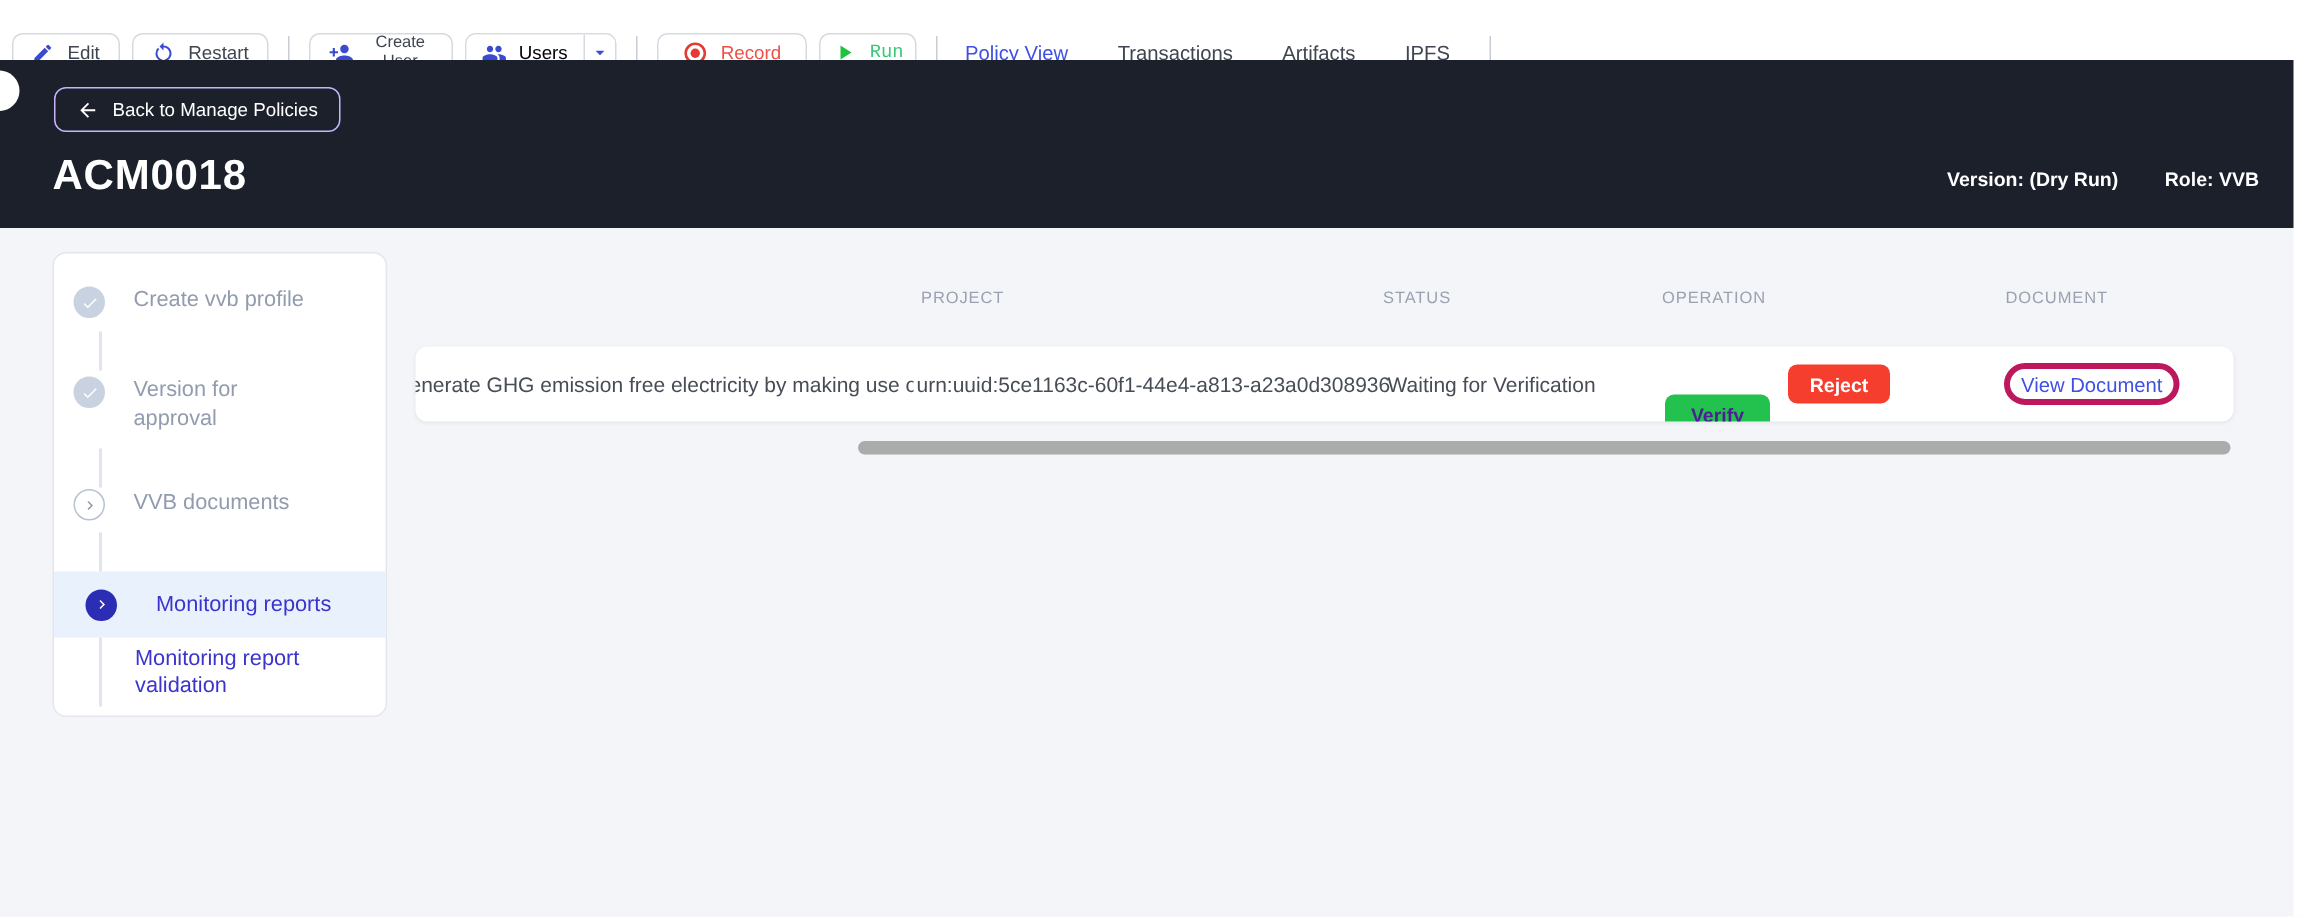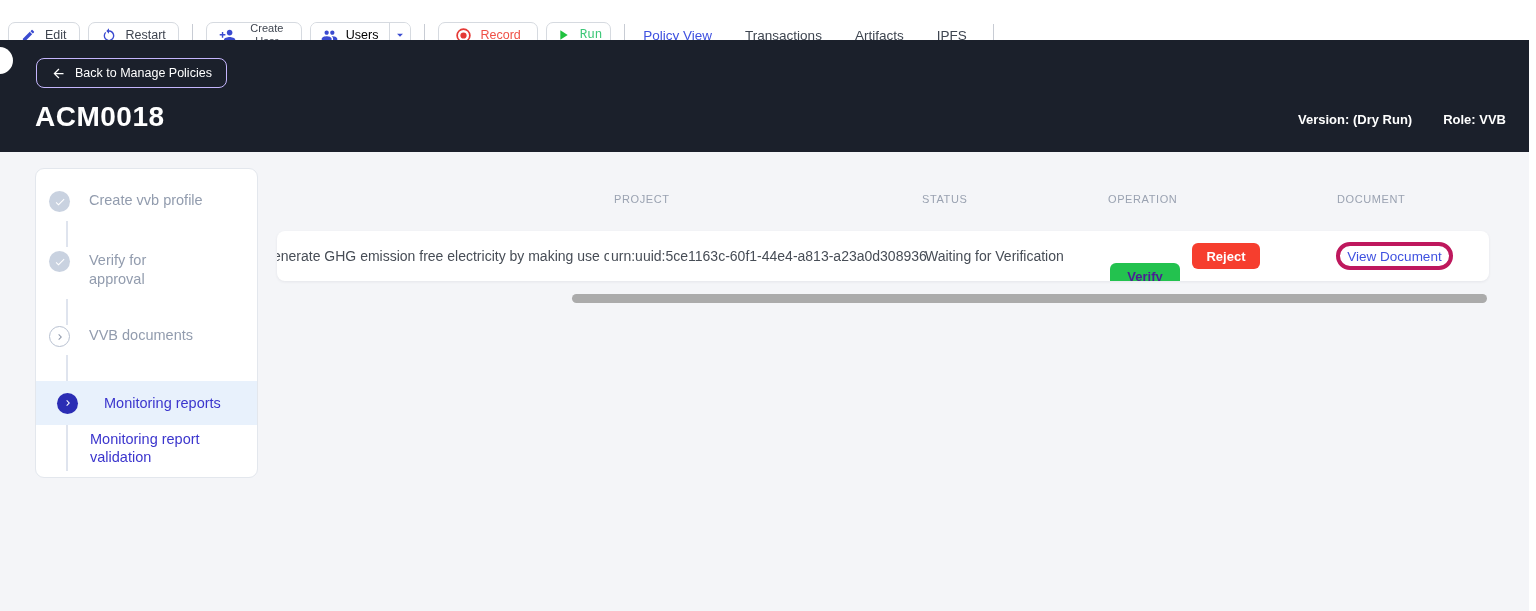--- a/index.html
+++ b/index.html
@@ -180,21 +180,21 @@
         <span class="sb-label">Create vvb profile</span>
       </div>
       <div class="sb-line" style="top:52px; height:26px;"></div>
 
       <div class="sb-item" style="top:82px;">
         <span class="done-ic">
           <svg width="12" height="12" viewBox="0 0 24 24" fill="#ffffff">
               <path d="M9 16.17L4.83 12l-1.42 1.41L9 19 21 7l-1.41-1.41z"></path>
             </svg>
         </span>
-        <span class="sb-label" style="width:108px;">Verify for approval</span>
+        <span class="sb-label" style="width:108px;">Version for approval</span>
       </div>
       <div class="sb-line" style="top:130px; height:26px;"></div>
 
       <div class="sb-item" style="top:157px;">
         <span class="pending-ic">
           <svg width="12" height="12" viewBox="0 0 24 24" fill="#8f99ab">
               <path d="M8.59 16.59L13.17 12 8.59 7.41 10 6l6 6-6 6z"></path>
             </svg>
         </span>
         <span class="sb-label">VVB documents</span>

